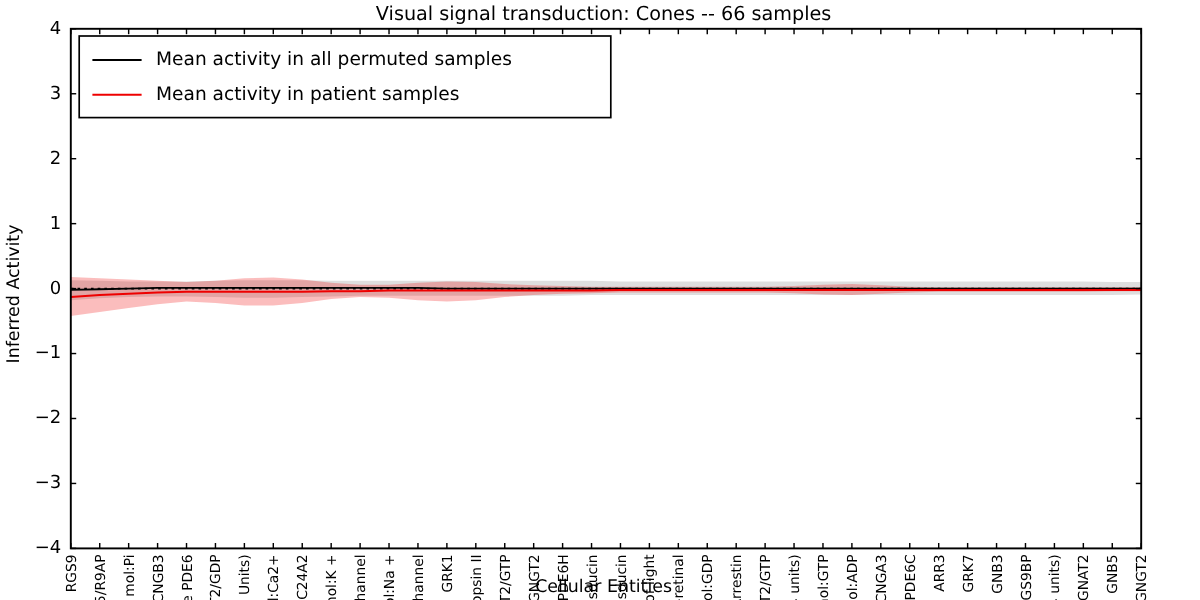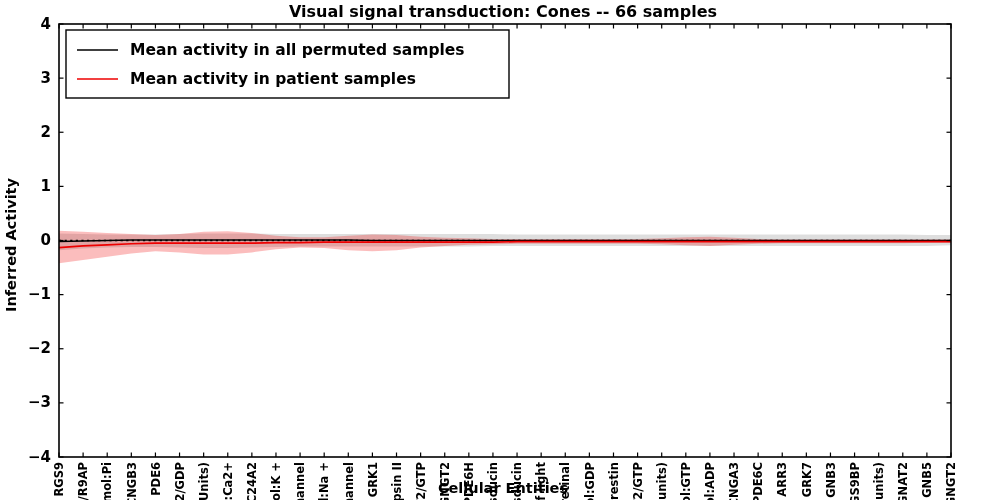--- a/index.html
+++ b/index.html
@@ -1,18 +1,18 @@
 <!DOCTYPE html>
 <html><head>
 <meta charset="utf-8">
 <style>
   html,body{margin:0;padding:0;background:#ffffff;}
   body{width:1000px;height:500px;overflow:hidden;
        font-family:"DejaVu Sans","Liberation Sans",sans-serif;color:#000;}
-  #root{position:relative;width:1000px;height:376px;font-weight:bold;}
+  #root{position:relative;width:1000px;height:376px;}
   svg{display:block;}
   .axis-line{stroke:#000;stroke-width:1.6;fill:none;}
   .tick{stroke:#000;stroke-width:1.2;}
   .ytick-label{font-size:15px;fill:#000;text-anchor:end;dominant-baseline:middle;}
   .xtick-label{font-size:11.5px;fill:#000;}
   .axis-title{font-size:14.5px;fill:#000;text-anchor:middle;}
   .chart-title{font-size:16px;fill:#000;text-anchor:middle;}
   .legend-box{fill:#fff;stroke:#000;stroke-width:1.4;}
   .legend-label{font-size:15.5px;fill:#000;dominant-baseline:middle;}
   .legend-swatch{stroke-width:1.6;}

